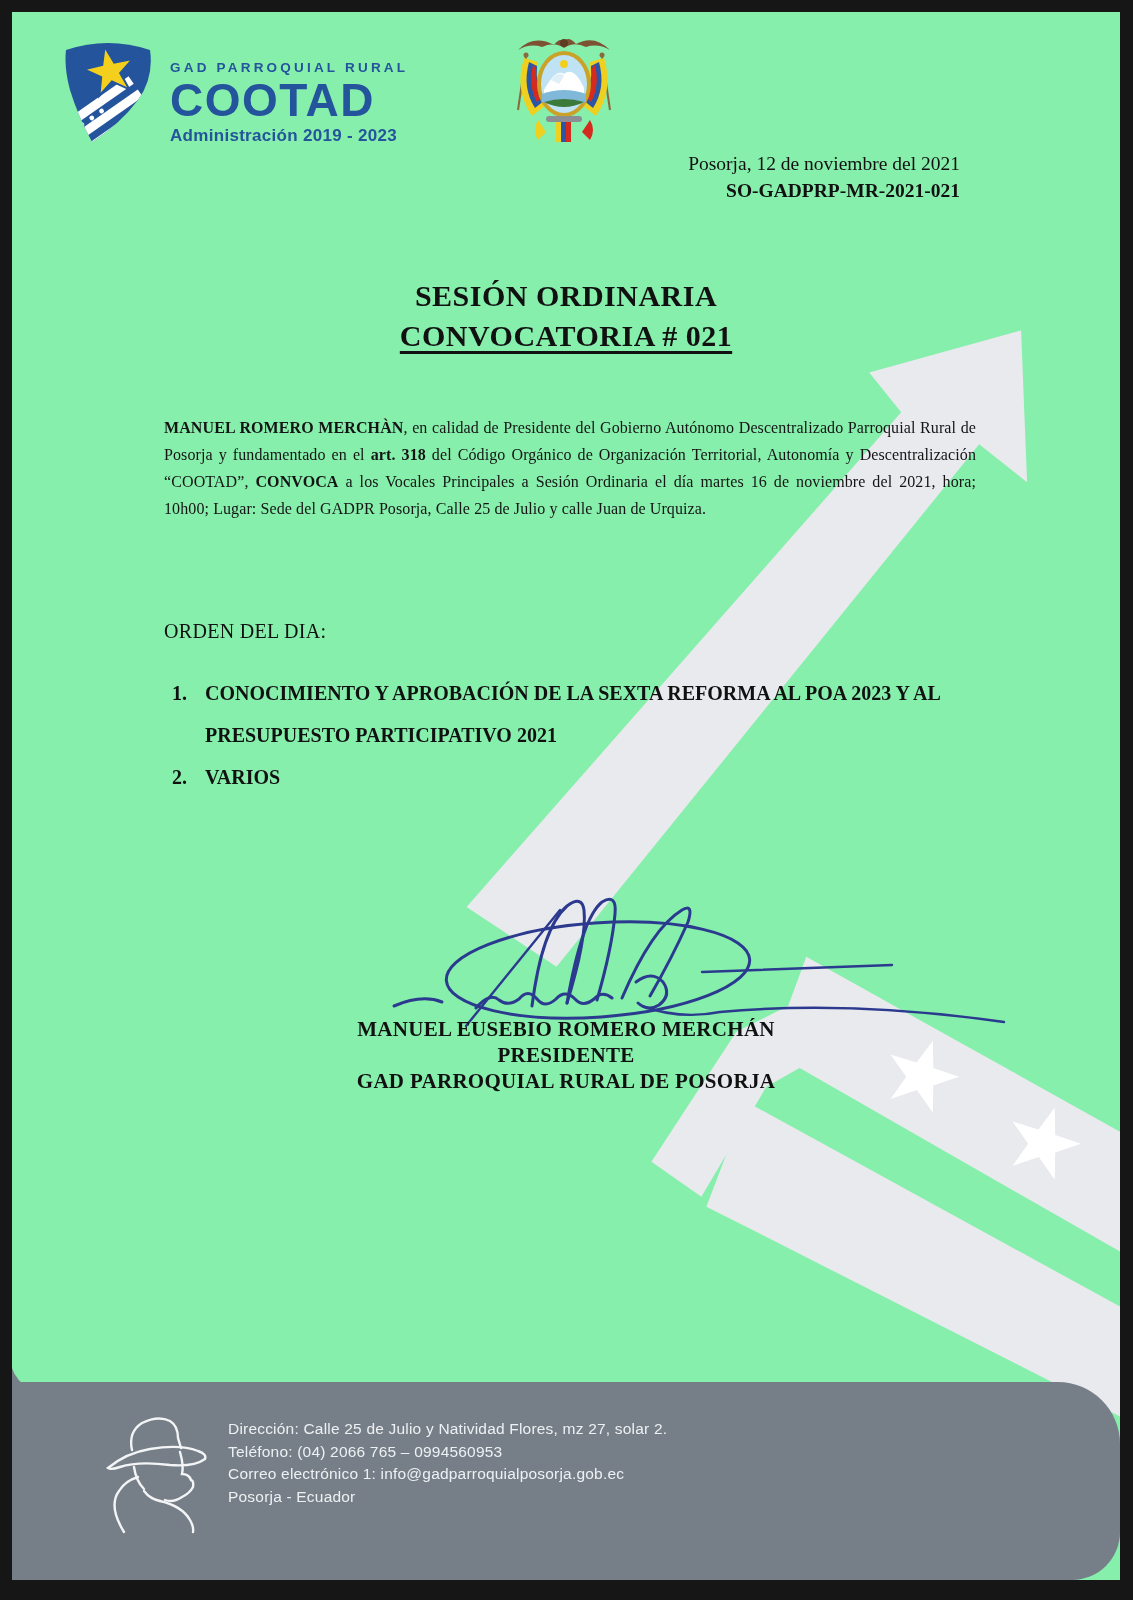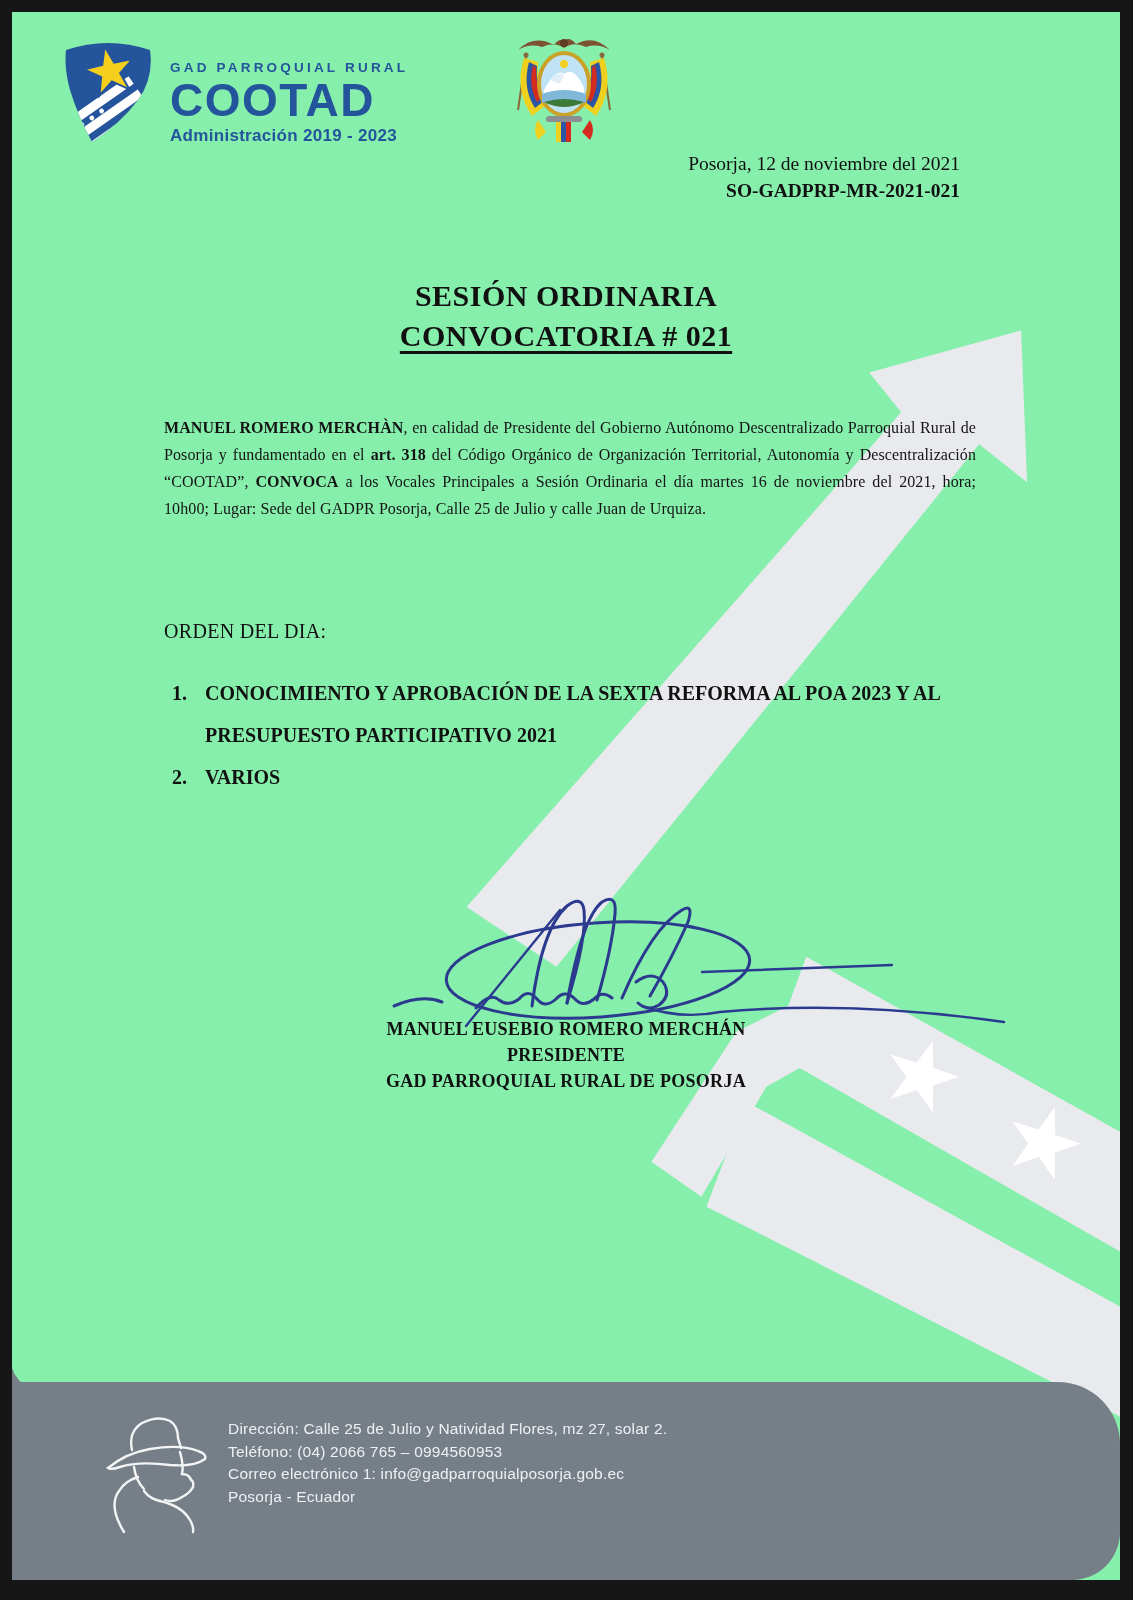--- a/index.html
+++ b/index.html
@@ -49,21 +49,21 @@
     list-style:none;margin:0;padding:0;
   }
   .agenda li{display:flex;}
   .agenda .num{width:41px;flex:0 0 41px;padding-left:8px;box-sizing:border-box;}
   .agenda .txt{flex:1;}
 
   .signature{position:absolute;left:368px;top:874px;}
 
   .nameblock{
     position:absolute;left:0;right:0;top:1004px;text-align:center;
-    font-weight:bold;font-size:18px;line-height:26px;color:#111;letter-spacing:.3px;
+    font-weight:bold;font-size:21px;line-height:26px;color:#111;letter-spacing:.3px;
   }
 
   
   .footer{
     position:absolute;left:0;right:0;bottom:0;height:198px;background:#767e87;
     border-top-right-radius:62px;border-bottom-right-radius:48px;z-index:2;
   }
   .footer-swoosh{position:absolute;left:0;bottom:170px;z-index:2;}
   .footer-icon{position:absolute;left:86px;top:26px;}
   .footer-text{

